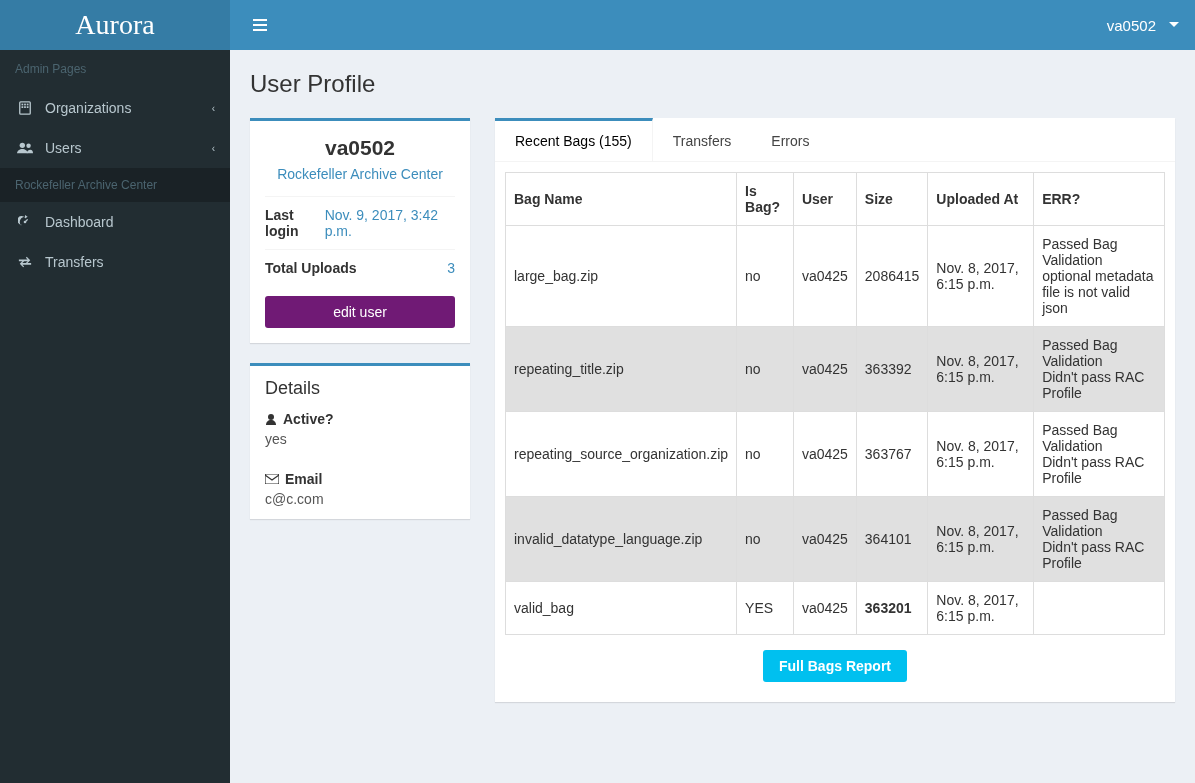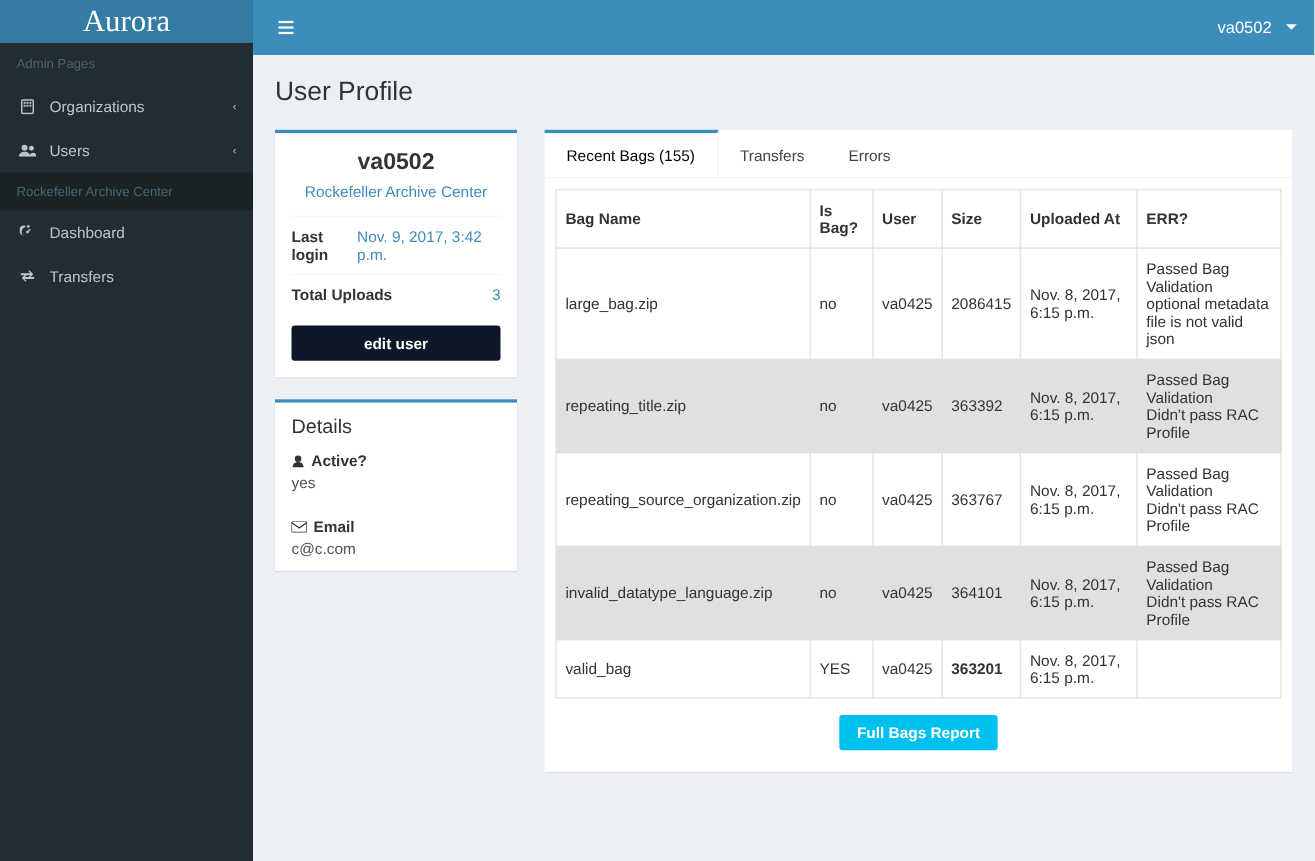--- a/index.html
+++ b/index.html
@@ -1,21 +1,21 @@
 <!DOCTYPE html>
 <html><head>
 <meta charset="utf-8">
 <style>
 * { box-sizing: border-box; margin: 0; padding: 0; }
 body { font-family: -apple-system, BlinkMacSystemFont, "Segoe UI", Helvetica, Arial, sans-serif; background: #ecf0f5; color: #333; font-size: 14px; }
 .wrapper { display: flex; min-height: 100vh; }
 
 
 .sidebar { width: 230px; background: #222d32; color: #b8c7ce; flex-shrink: 0; }
-.logo { height: 39px; background: #357ca5; display: flex; align-items: center; justify-content: center; font-family: "Brush Script MT", cursive; font-size: 28px; color: #fff; font-weight: 500; }
+.logo { height: 50px; background: #357ca5; display: flex; align-items: center; justify-content: center; font-family: "Brush Script MT", cursive; font-size: 28px; color: #fff; font-weight: 500; }
 .side-header { padding: 12px 15px; font-size: 12px; color: #4b646f; }
 .side-section { padding: 10px 15px; font-size: 12px; color: #4b646f; background: #1a2226; }
 .side-item { display: flex; align-items: center; padding: 12px 15px; cursor: pointer; color: #b8c7ce; }
 .side-item .icon { width: 20px; margin-right: 10px; display: inline-flex; align-items: center; justify-content: center; }
 .side-item .chev { margin-left: auto; font-size: 10px; }
 
 
 .main { flex: 1; display: flex; flex-direction: column; }
 .topbar { height: 50px; background: #3c8dbc; display: flex; align-items: center; padding: 0 15px; color: #fff; }
 .hamburger { cursor: pointer; padding: 8px; }
@@ -29,21 +29,21 @@
 .col-right { flex: 1; }
 
 .box { background: #fff; border-top: 3px solid #3c8dbc; box-shadow: 0 1px 1px rgba(0,0,0,.1); margin-bottom: 20px; }
 .box-body { padding: 15px; }
 
 .profile-name { text-align: center; font-size: 21px; font-weight: 600; color: #333; margin-bottom: 6px; }
 .profile-org { text-align: center; color: #3c8dbc; font-size: 14px; display: block; margin-bottom: 14px; cursor: pointer; }
 .list-row { display: flex; justify-content: space-between; padding: 10px 0; border-top: 1px solid #f4f4f4; font-size: 14px; }
 .list-row b { font-weight: 700; color: #333; }
 .list-row a { color: #3c8dbc; }
-.btn-primary { display: block; width: 100%; background: #0f172a; color: #fff; border: none; border-radius: 3px; padding: 8px; font-size: 14px; font-weight: 700; cursor: pointer; margin-top: 10px; }
+.btn-primary { display: block; width: 100%; background: #701a75; color: #fff; border: none; border-radius: 3px; padding: 8px; font-size: 14px; font-weight: 400; cursor: pointer; margin-top: 10px; }
 
 .box-title { font-size: 18px; padding: 12px 15px 0; color: #333; }
 .detail-block { padding: 12px 15px; }
 .detail-label { font-weight: 700; display: flex; align-items: center; gap: 6px; margin-bottom: 4px; color: #333; }
 .detail-val { color: #555; }
 .badge { display: inline-block; background: #00a65a; color: #fff; padding: 2px 6px; border-radius: 3px; font-size: 12px; font-weight: 700; margin-right: 4px; }
 
 
 .tabbox { background: #fff; box-shadow: 0 1px 1px rgba(0,0,0,.1); }
 .tabs { display: flex; border-bottom: 1px solid #f4f4f4; }

